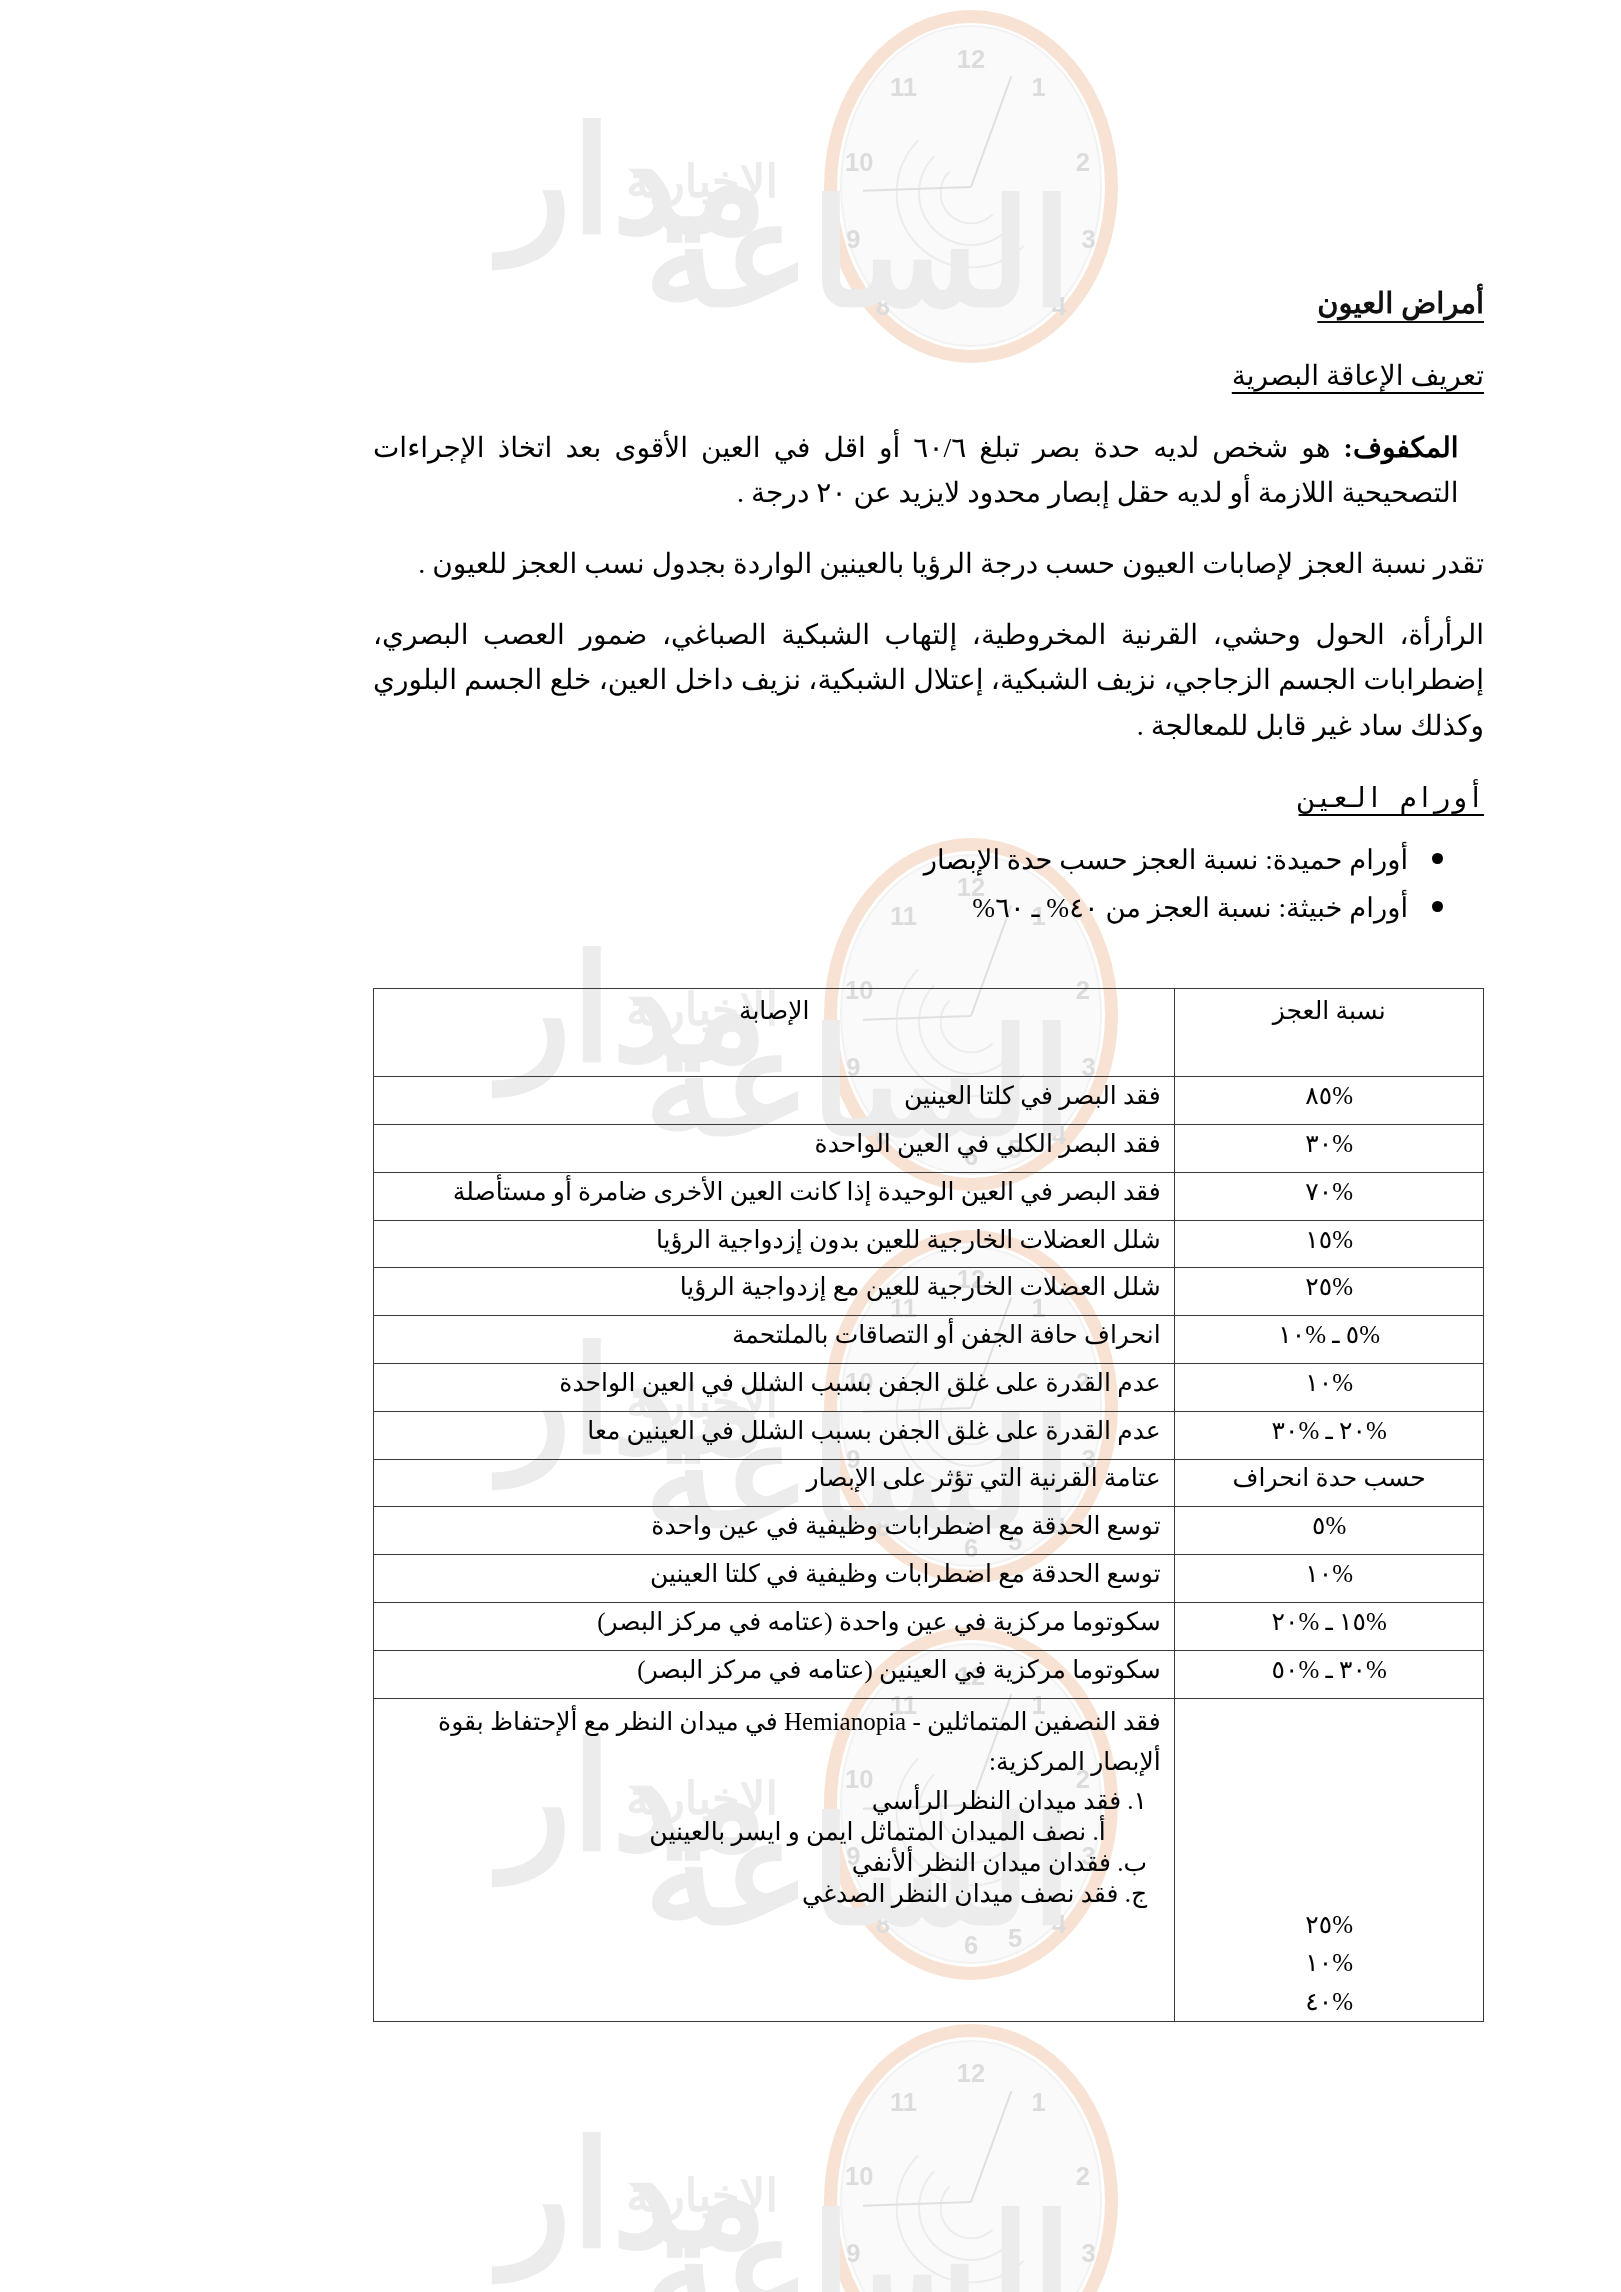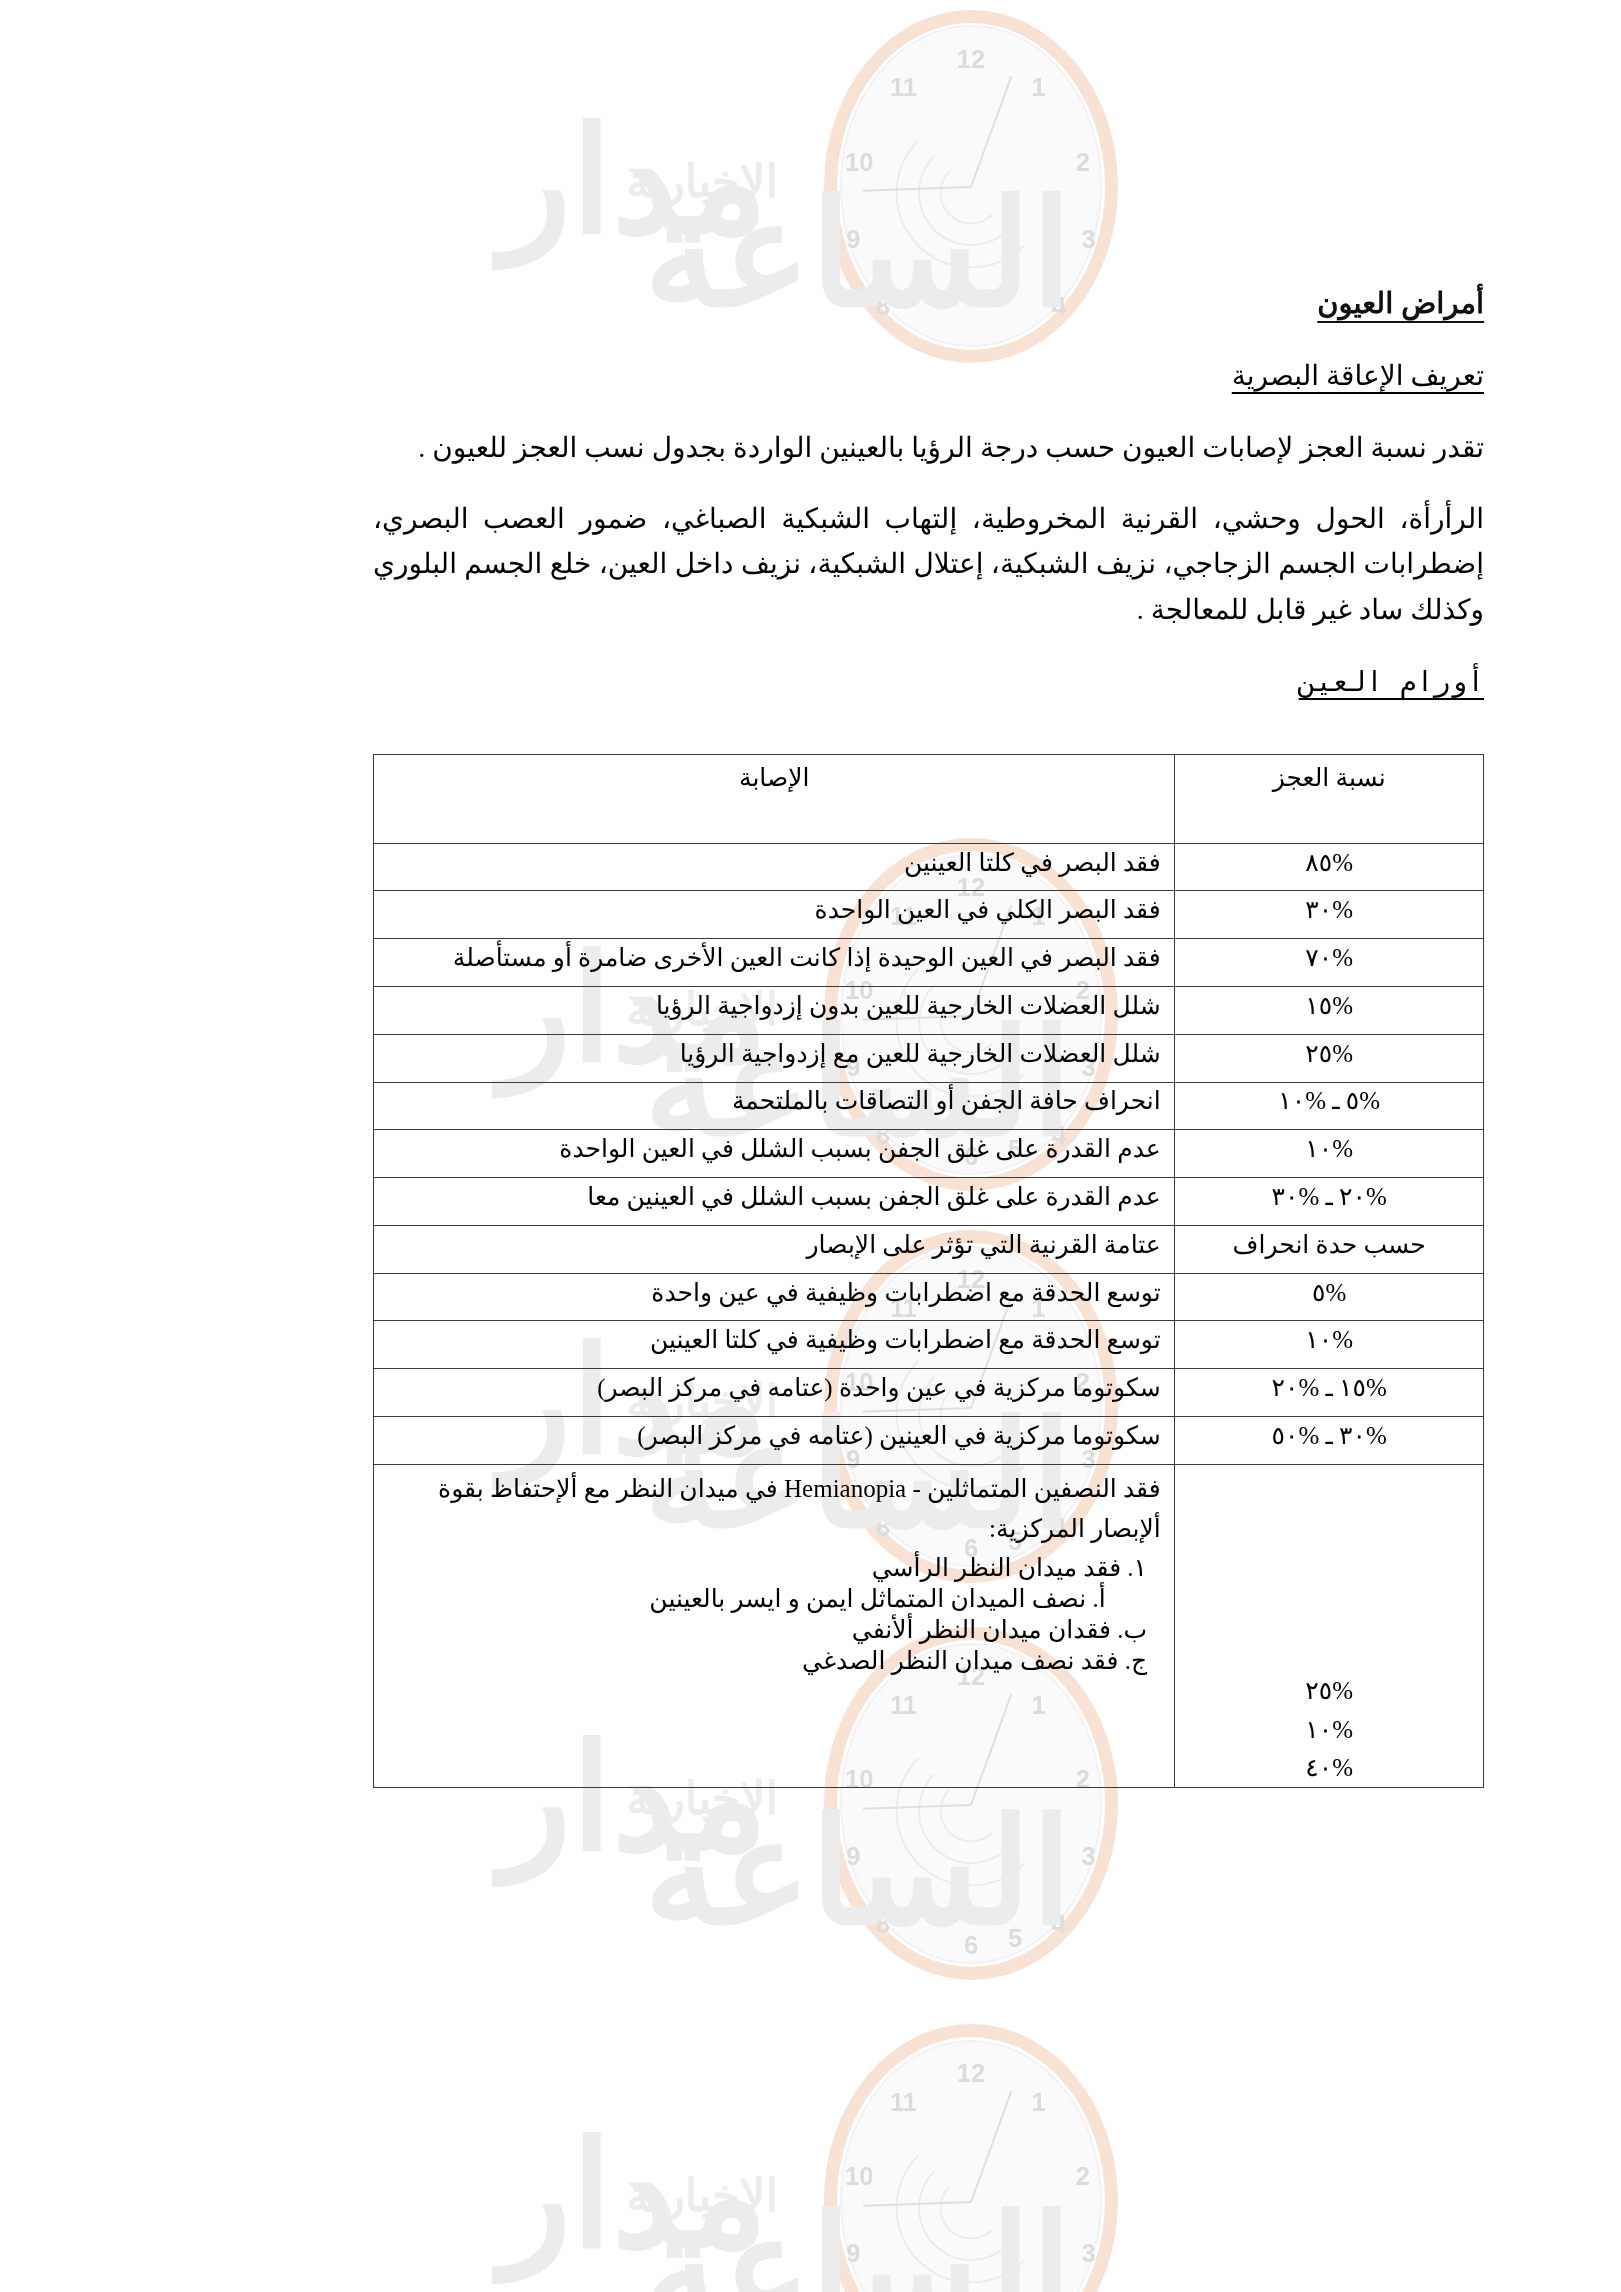--- a/index.html
+++ b/index.html
@@ -378,28 +378,42 @@
     <div class="wm-text wm-akhbaria" style="right:843px; top:2173px;">الإخبارية</div>
   </div>
 
 
   <div class="content">
 
     <h1 class="doc-title">أمراض العيون</h1>
 
     <div class="sec-heading">تعريف الإعاقة البصرية</div>
 
+    <p class="para indent">
+      <b>المكفوف:</b>
+      <span>هو شخص لديه حدة بصر تبلغ ٦٠/٦ أو اقل في العين الأقوى بعد اتخاذ الإجراءات التصحيحية اللازمة أو لديه حقل إبصار محدود لايزيد عن ٢٠ درجة .</span>
+    </p>
 
     <p class="para">تقدر نسبة العجز لإصابات العيون حسب درجة الرؤيا بالعينين الواردة بجدول نسب العجز للعيون .</p>
 
 
     <p class="para">الرأرأة، الحول وحشي، القرنية المخروطية، إلتهاب الشبكية الصباغي، ضمور العصب البصري، إضطرابات الجسم الزجاجي، نزيف الشبكية، إعتلال الشبكية، نزيف داخل العين، خلع الجسم البلوري وكذلك ساد غير قابل للمعالجة .</p>
 
     <div class="sec-heading2">أورام العين</div>
 
+    <ul class="bullets">
+      <li>
+        <span class="dot"></span>
+        <span>أورام حميدة: نسبة العجز حسب حدة الإبصار</span>
+      </li>
+      <li>
+        <span class="dot"></span>
+        <span>أورام خبيثة: نسبة العجز من ٤٠% ـ ٦٠%</span>
+      </li>
+    </ul>
 
     <table class="disab">
       <thead>
         <tr>
           <td class="col-pct">نسبة العجز</td>
           <td class="col-inj">الإصابة</td>
         </tr>
       </thead>
       <tbody>
         <tr>

